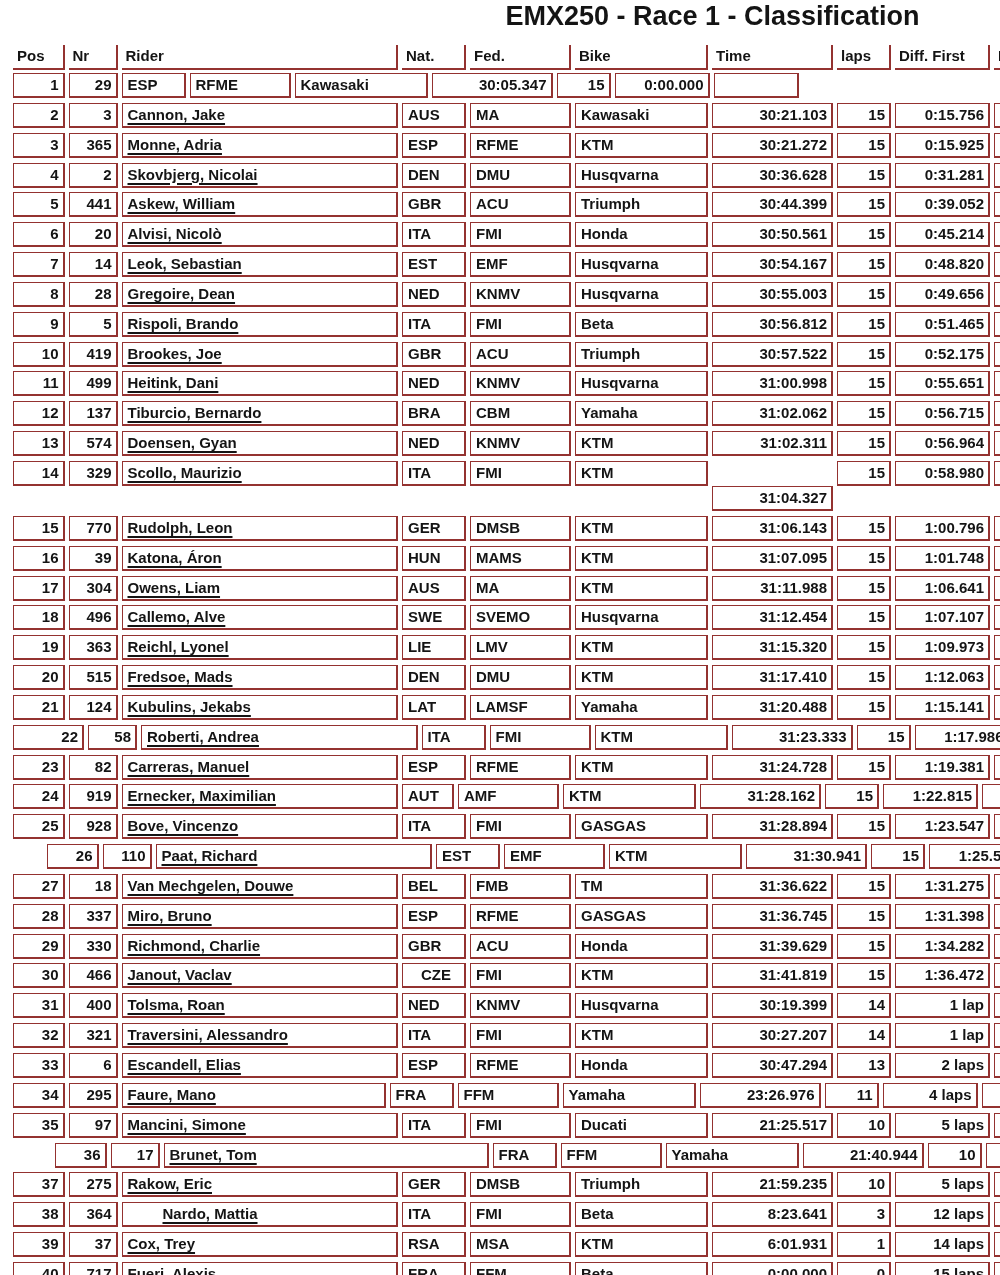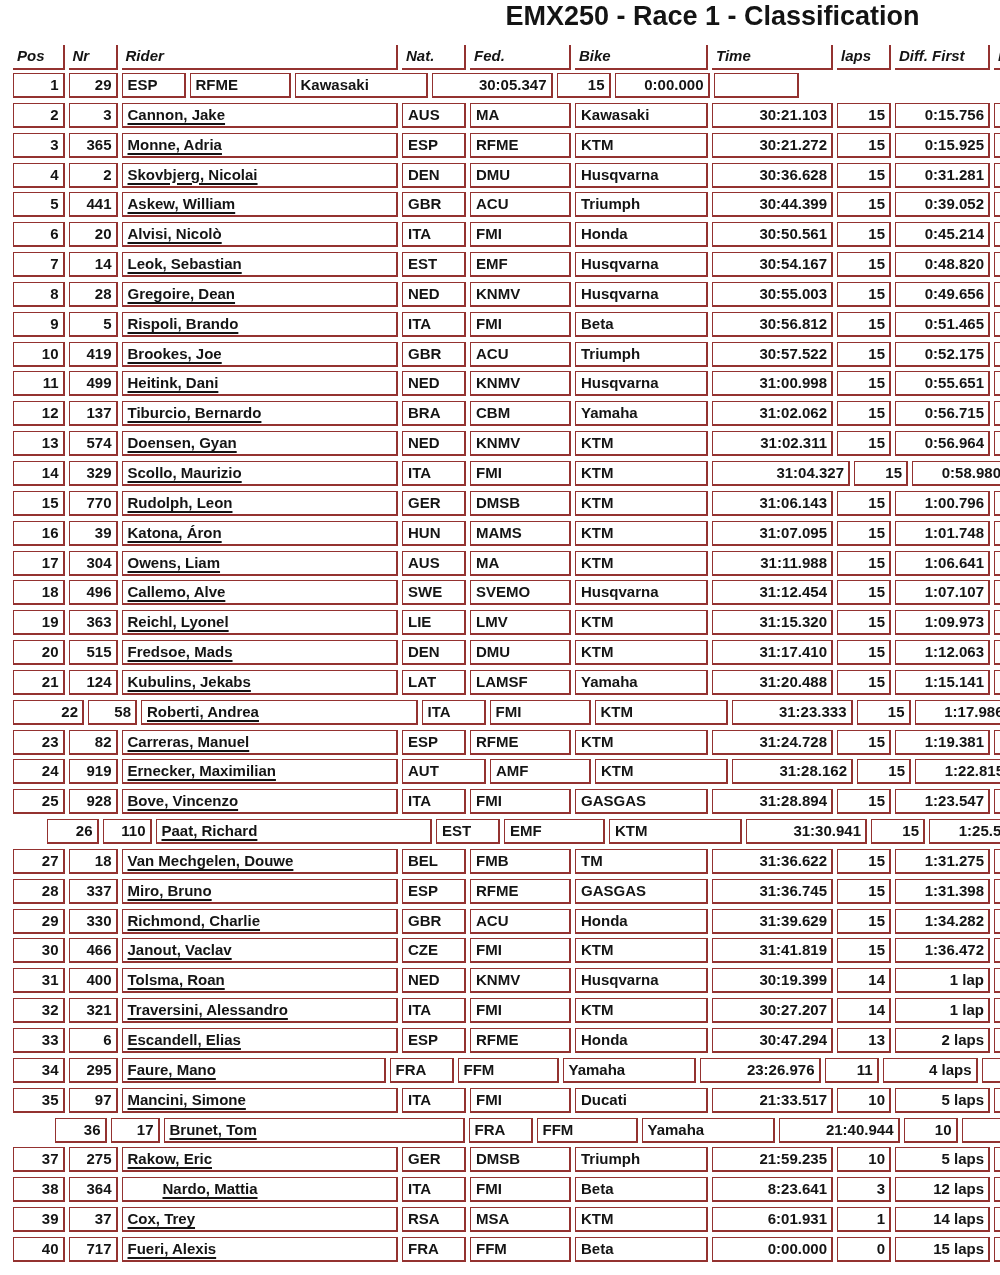--- a/index.html
+++ b/index.html
@@ -35,21 +35,20 @@
     line-height: 22px;
     white-space: nowrap;
     overflow: hidden;
     margin-right: 4px;
   }
   .hcell {
     border-right: 2px solid #943230;
     border-bottom: 2px solid #943230;
     padding-left: 4px;
     text-align: left;
-    font-style: italic;
   }
   .dcell {
     border: 1px solid #943230;
     border-right-width: 2px;
     border-bottom-width: 2px;
     line-height: 21px;
   }
   .rows { padding-top: 3px; }
   .drow { margin-bottom: 4.85px; }
   .al { text-align: left;  padding-left: 5px; }
@@ -235,21 +234,21 @@
         <div class="cell dcell ar" style="width: 95px;">0:56.964</div>
         <div class="cell dcell al" style="width: 85px;"></div>
       </div>
       <div class="drow">
         <div class="cell dcell ar" style="width: 51.5px;">14</div>
         <div class="cell dcell ar" style="width: 49px;">329</div>
         <div class="cell dcell al" style="width: 276.5px;"><span class="rider-link">Scollo, Maurizio</span></div>
         <div class="cell dcell al" style="width: 64px;">ITA</div>
         <div class="cell dcell al" style="width: 101px;">FMI</div>
         <div class="cell dcell al" style="width: 133px;">KTM</div>
-        <div class="cell dcell ar" style="width: 138px;">31:04.327</div>
+        <div class="cell dcell ar" style="width: 121px; margin-top: 25px;">31:04.327</div>
         <div class="cell dcell ar" style="width: 54px;">15</div>
         <div class="cell dcell ar" style="width: 95px;">0:58.980</div>
         <div class="cell dcell al" style="width: 85px;"></div>
       </div>
       <div class="drow">
         <div class="cell dcell ar" style="width: 51.5px;">15</div>
         <div class="cell dcell ar" style="width: 49px;">770</div>
         <div class="cell dcell al" style="width: 276.5px;"><span class="rider-link">Rudolph, Leon</span></div>
         <div class="cell dcell al" style="width: 64px;">GER</div>
         <div class="cell dcell al" style="width: 101px;">DMSB</div>
@@ -352,21 +351,21 @@
         <div class="cell dcell al" style="width: 133px;">KTM</div>
         <div class="cell dcell ar" style="width: 121px;">31:24.728</div>
         <div class="cell dcell ar" style="width: 54px;">15</div>
         <div class="cell dcell ar" style="width: 95px;">1:19.381</div>
         <div class="cell dcell al" style="width: 85px;"></div>
       </div>
       <div class="drow">
         <div class="cell dcell ar" style="width: 51.5px;">24</div>
         <div class="cell dcell ar" style="width: 49px;">919</div>
         <div class="cell dcell al" style="width: 276.5px;"><span class="rider-link">Ernecker, Maximilian</span></div>
-        <div class="cell dcell al" style="width: 84px;">AUT</div>
+        <div class="cell dcell al" style="width: 52px;">AUT</div>
         <div class="cell dcell al" style="width: 101px;">AMF</div>
         <div class="cell dcell al" style="width: 133px;">KTM</div>
         <div class="cell dcell ar" style="width: 121px;">31:28.162</div>
         <div class="cell dcell ar" style="width: 54px;">15</div>
         <div class="cell dcell ar" style="width: 95px;">1:22.815</div>
         <div class="cell dcell al" style="width: 85px;"></div>
       </div>
       <div class="drow">
         <div class="cell dcell ar" style="width: 51.5px;">25</div>
         <div class="cell dcell ar" style="width: 49px;">928</div>
@@ -424,21 +423,21 @@
         <div class="cell dcell al" style="width: 133px;">Honda</div>
         <div class="cell dcell ar" style="width: 121px;">31:39.629</div>
         <div class="cell dcell ar" style="width: 54px;">15</div>
         <div class="cell dcell ar" style="width: 95px;">1:34.282</div>
         <div class="cell dcell al" style="width: 85px;"></div>
       </div>
       <div class="drow">
         <div class="cell dcell ar" style="width: 51.5px;">30</div>
         <div class="cell dcell ar" style="width: 49px;">466</div>
         <div class="cell dcell al" style="width: 276.5px;"><span class="rider-link">Janout, Vaclav</span></div>
-        <div class="cell dcell al" style="width: 64px;">CZE</div>
+        <div class="cell dcell al" style="width: 64px; text-align: center;">CZE</div>
         <div class="cell dcell al" style="width: 101px;">FMI</div>
         <div class="cell dcell al" style="width: 133px;">KTM</div>
         <div class="cell dcell ar" style="width: 121px;">31:41.819</div>
         <div class="cell dcell ar" style="width: 54px;">15</div>
         <div class="cell dcell ar" style="width: 95px;">1:36.472</div>
         <div class="cell dcell al" style="width: 85px;"></div>
       </div>
       <div class="drow">
         <div class="cell dcell ar" style="width: 51.5px;">31</div>
         <div class="cell dcell ar" style="width: 49px;">400</div>
@@ -487,29 +486,29 @@
         <div class="cell dcell ar" style="width: 95px;">4 laps</div>
         <div class="cell dcell al" style="width: 85px;"></div>
       </div>
       <div class="drow">
         <div class="cell dcell ar" style="width: 51.5px;">35</div>
         <div class="cell dcell ar" style="width: 49px;">97</div>
         <div class="cell dcell al" style="width: 276.5px;"><span class="rider-link">Mancini, Simone</span></div>
         <div class="cell dcell al" style="width: 64px;">ITA</div>
         <div class="cell dcell al" style="width: 101px;">FMI</div>
         <div class="cell dcell al" style="width: 133px;">Ducati</div>
-        <div class="cell dcell ar" style="width: 121px;">21:33.517</div>
+        <div class="cell dcell ar" style="width: 121px;">21:25.517</div>
         <div class="cell dcell ar" style="width: 54px;">10</div>
         <div class="cell dcell ar" style="width: 95px;">5 laps</div>
         <div class="cell dcell al" style="width: 85px;"></div>
       </div>
       <div class="drow">
         <div class="cell dcell ar" style="width: 51.5px; margin-left: 42px;">36</div>
         <div class="cell dcell ar" style="width: 49px;">17</div>
-        <div class="cell dcell al" style="width: 301px;"><span class="rider-link">Brunet, Tom</span></div>
+        <div class="cell dcell al" style="width: 325px;"><span class="rider-link">Brunet, Tom</span></div>
         <div class="cell dcell al" style="width: 64px;">FRA</div>
         <div class="cell dcell al" style="width: 101px;">FFM</div>
         <div class="cell dcell al" style="width: 133px;">Yamaha</div>
         <div class="cell dcell ar" style="width: 121px;">21:40.944</div>
         <div class="cell dcell ar" style="width: 54px;">10</div>
         <div class="cell dcell ar" style="width: 95px;">5 laps</div>
         <div class="cell dcell al" style="width: 85px;"></div>
       </div>
       <div class="drow">
         <div class="cell dcell ar" style="width: 51.5px;">37</div>

